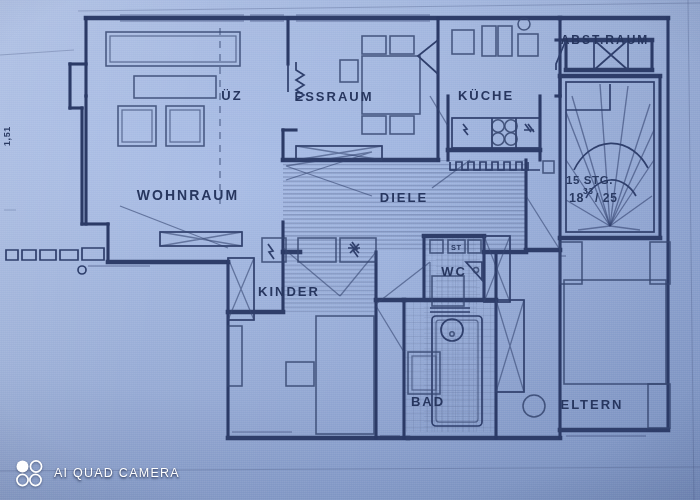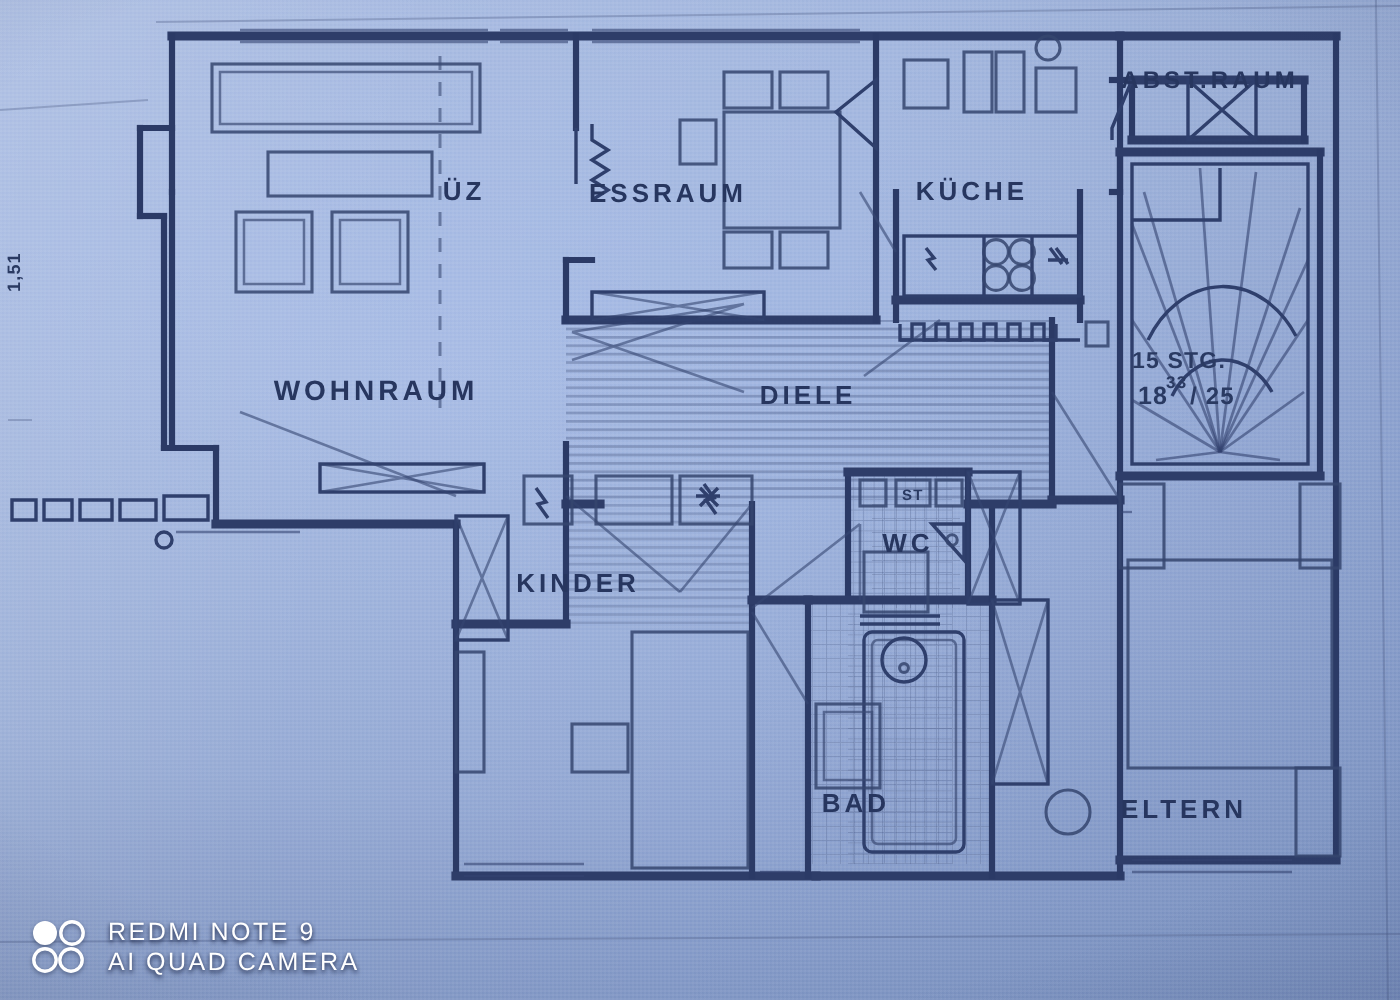--- a/index.html
+++ b/index.html
@@ -352,18 +352,17 @@
   <div id="vig"></div>
 
   <div id="wm">
     <svg class="glyph" viewBox="0 0 31 29">
       <circle cx="8.5" cy="7.5" r="6" fill="#ffffff"></circle>
       <circle cx="22" cy="7.5" r="5.6" fill="none" stroke="#ffffff" stroke-width="1.7"></circle>
       <circle cx="8.5" cy="21" r="5.6" fill="none" stroke="#ffffff" stroke-width="1.7"></circle>
       <circle cx="21.5" cy="21" r="5.6" fill="none" stroke="#ffffff" stroke-width="1.7"></circle>
     </svg>
     <div class="txt">
-      <span>REDMI NOTE 9</span>
       <span>AI QUAD CAMERA</span>
     </div>
   </div>
 
 </div>
 
 </body></html>

